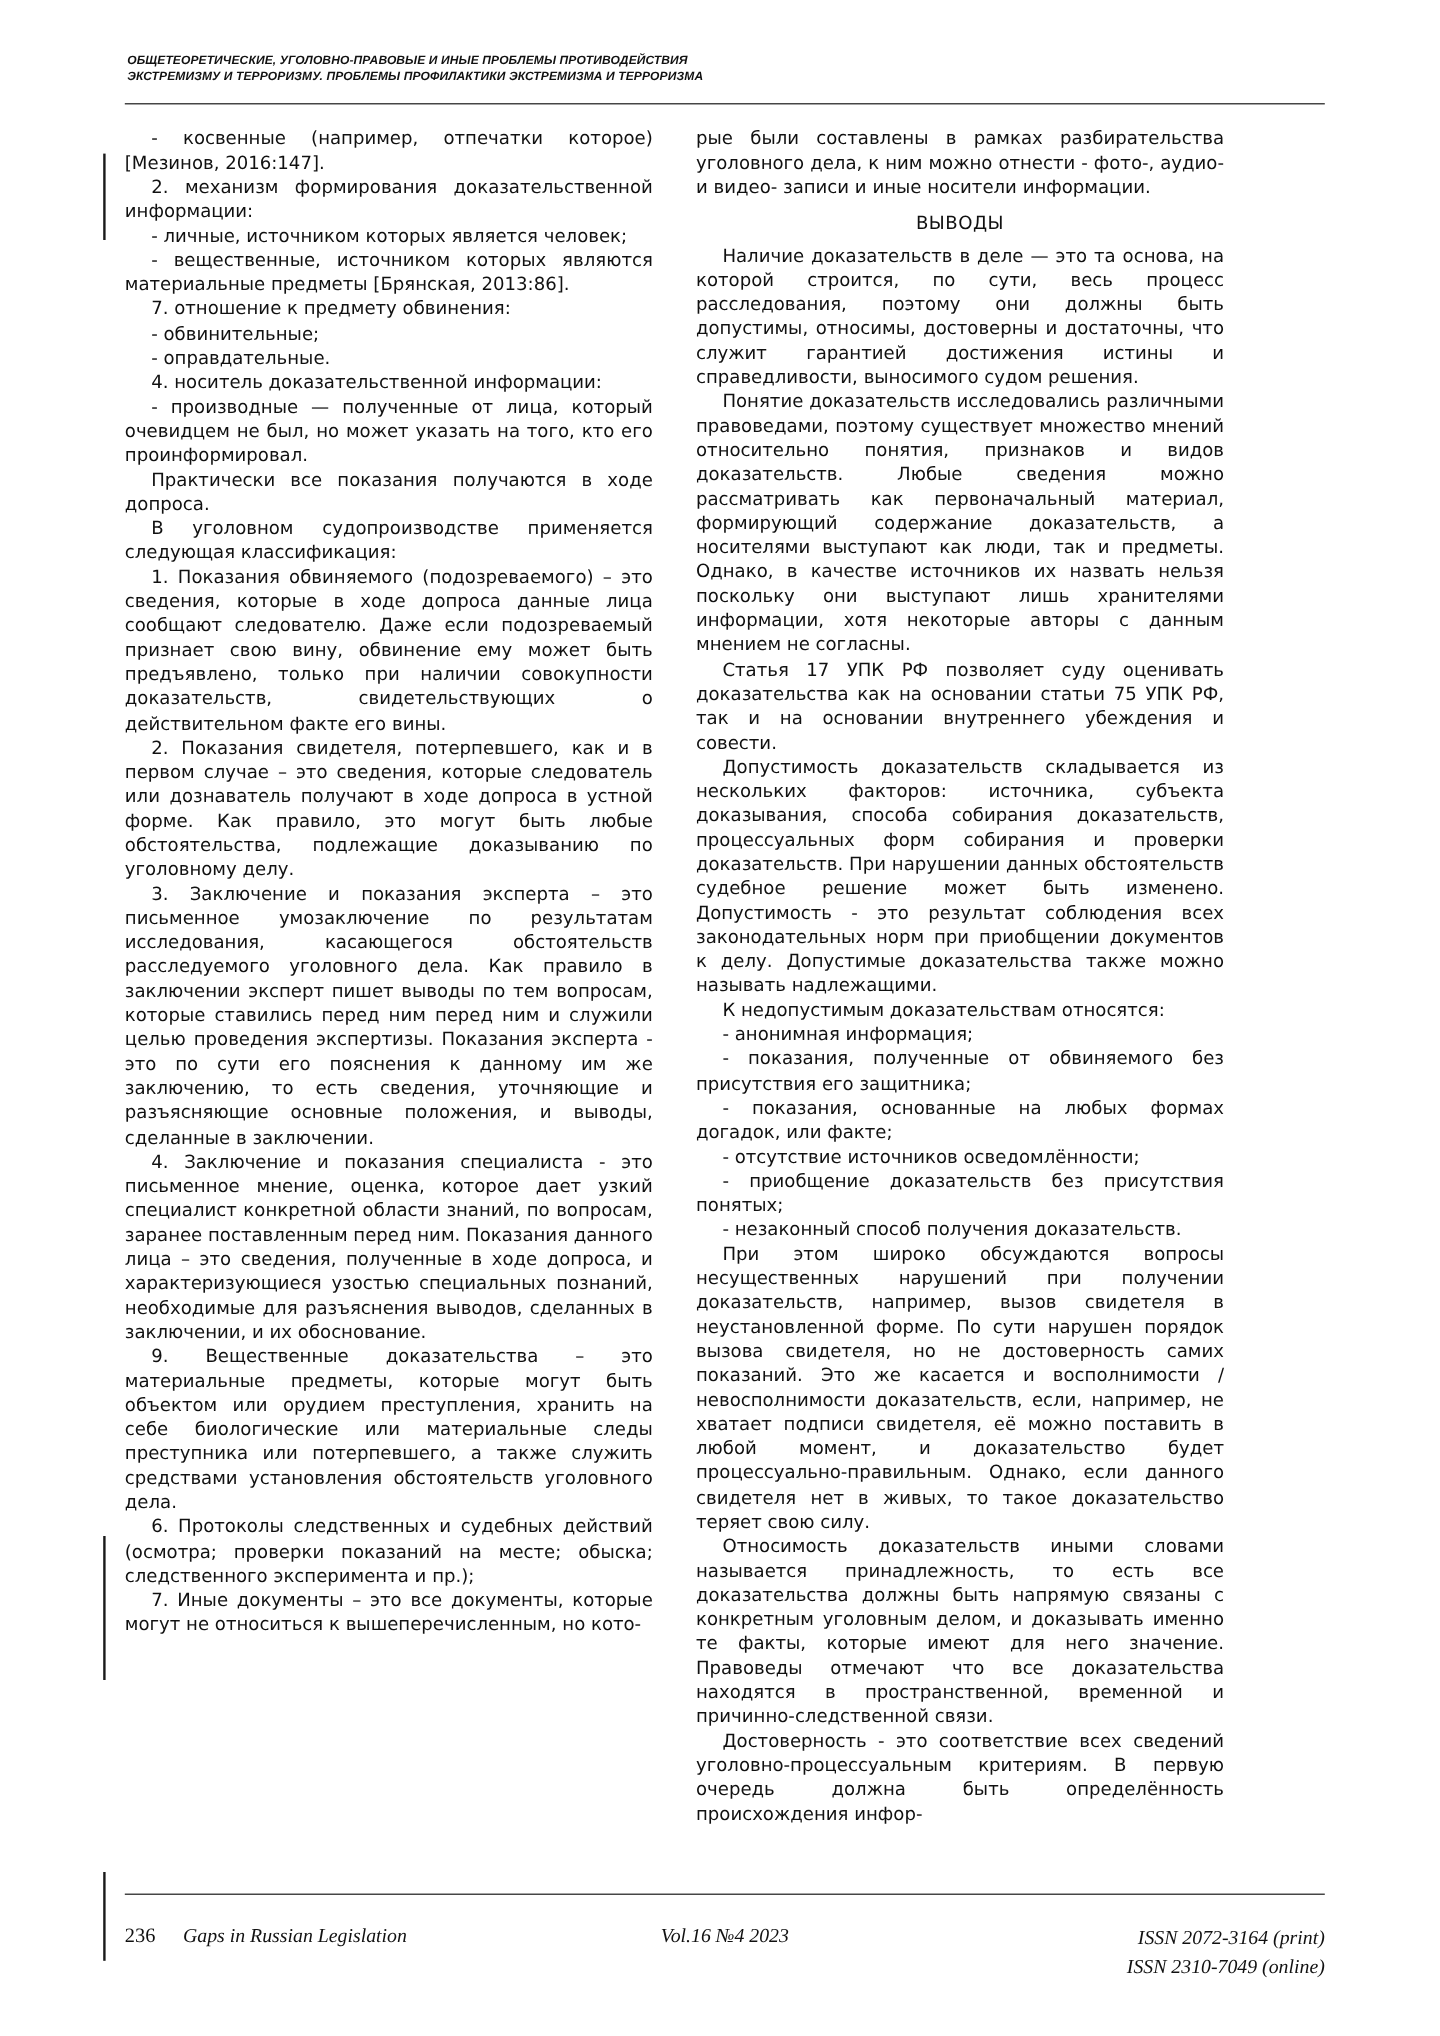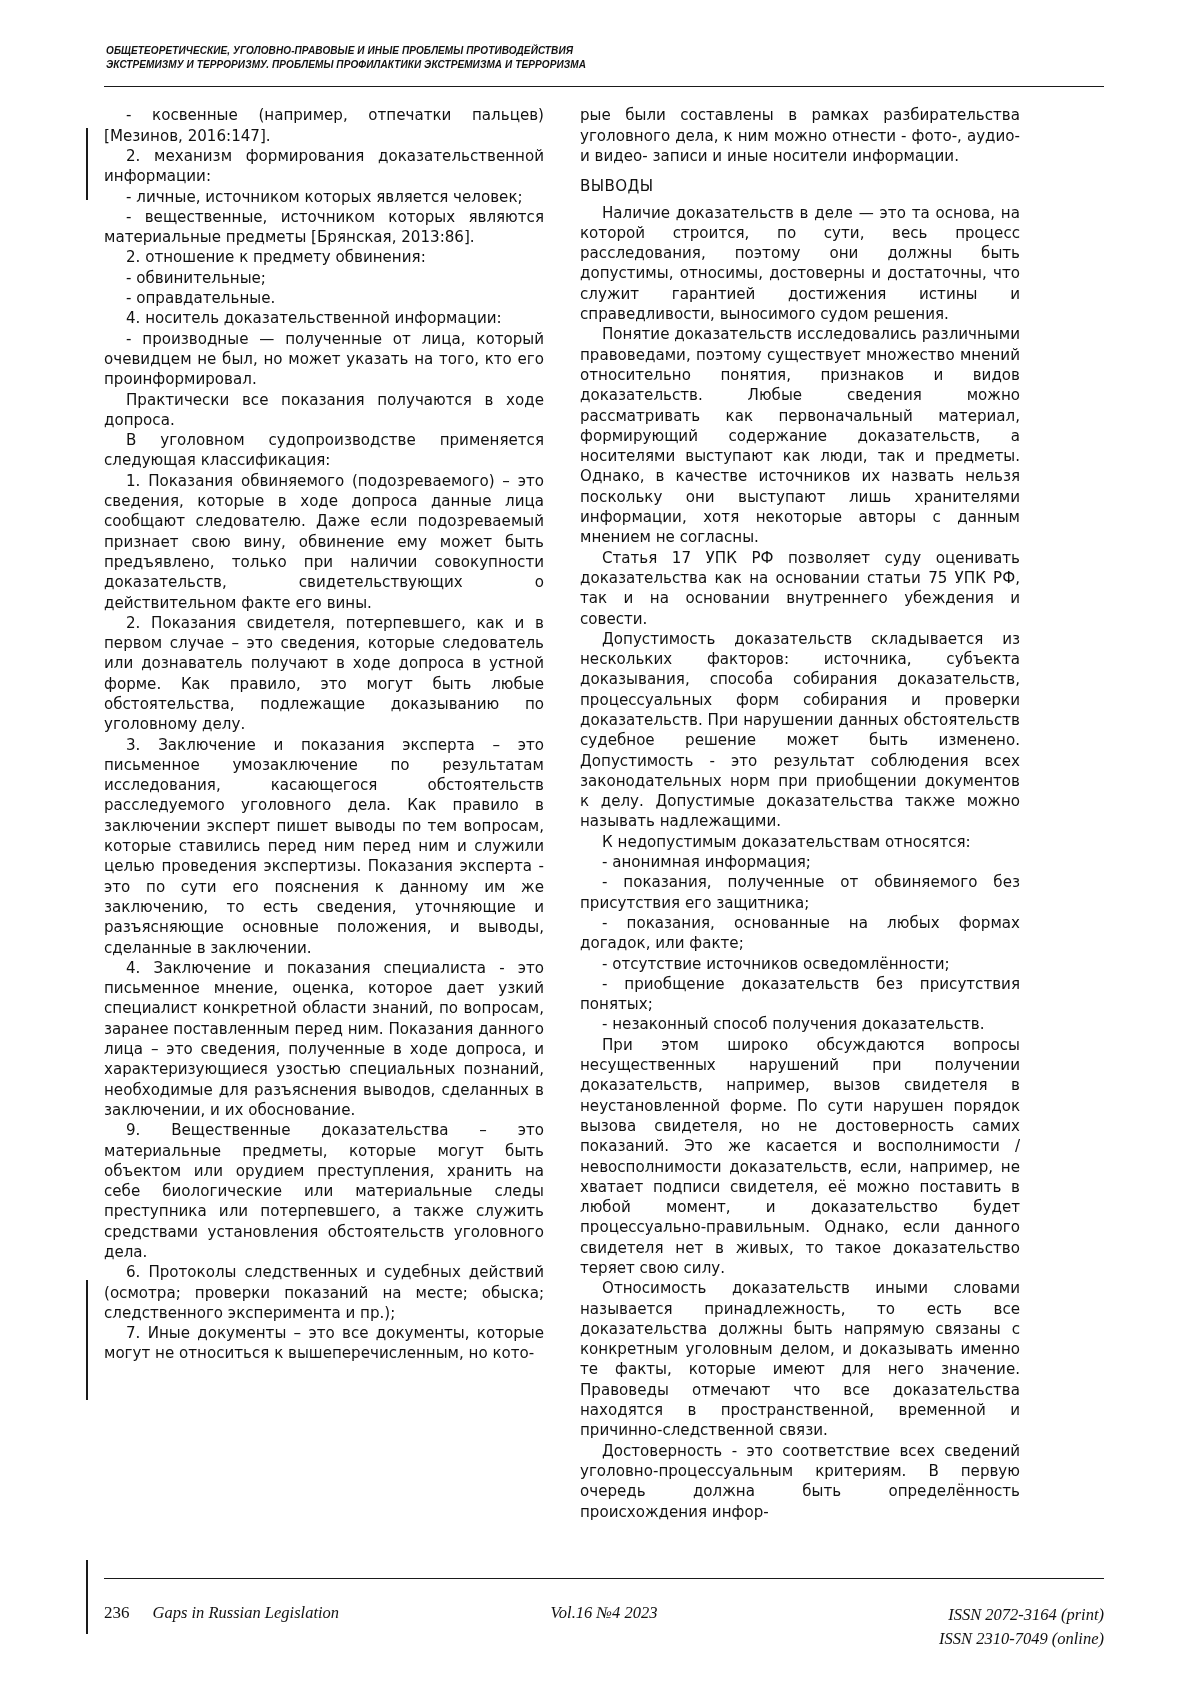--- a/index.html
+++ b/index.html
@@ -71,21 +71,21 @@
   }
   .col p.noind {
     text-indent: 22px;
   }
   .col h2 {
     font-size: 15.1px;
     font-weight: normal;
     letter-spacing: 0.4px;
     margin: 10px 0 6px 0;
     text-indent: 0;
-    text-align: left;
+    text-align: center;
   }
   
   .footer-rule {
     position: absolute;
     left: 104px;
     right: 96px;
     bottom: 118px;
     border-top: 1.5px solid #1a1a1a;
   }
   .footer {
@@ -135,25 +135,25 @@
   </div>
   <div class="rule-top"></div>
 
   <div class="vbar b1"></div>
   <div class="vbar b2"></div>
   <div class="vbar b3"></div>
 
   <div class="cols">
 
     <div class="col">
-      <p>- косвенные (например, отпечатки пальцев) [Мезинов, 2016:147].</p>
+      <p>- косвенные (например, отпечатки которое) [Мезинов, 2016:147].</p>
       <p>2. механизм формирования доказательственной информации:</p>
       <p>- личные, источником которых является человек;</p>
       <p>- вещественные, источником которых являются материальные предметы [Брянская, 2013:86].</p>
-      <p>2. отношение к предмету обвинения:</p>
+      <p>7. отношение к предмету обвинения:</p>
       <p>- обвинительные;</p>
       <p>- оправдательные.</p>
       <p>4. носитель доказательственной информации:</p>
       <p>- производные — полученные от лица, который очевидцем не был, но может указать на того, кто его проинформировал.</p>
       <p>Практически все показания получаются в ходе допроса.</p>
       <p>В уголовном судопроизводстве применяется следующая классификация:</p>
       <p>1. Показания обвиняемого (подозреваемого) – это сведения, которые в ходе допроса данные лица сообщают следователю. Даже если подозреваемый признает свою вину, обвинение ему может быть предъявлено, только при наличии совокупности доказательств, свидетельствующих о действительном факте его вины.</p>
       <p>2. Показания свидетеля, потерпевшего, как и в первом случае – это сведения, которые следователь или дознаватель получают в ходе допроса в устной форме. Как правило, это могут быть любые обстоятельства, подлежащие доказыванию по уголовному делу.</p>
       <p>3. Заключение и показания эксперта – это письменное умозаключение по результатам исследования, касающегося обстоятельств расследуемого уголовного дела. Как правило в заключении эксперт пишет выводы по тем вопросам, которые ставились перед ним перед ним и служили целью проведения экспертизы. Показания эксперта - это по сути его пояснения к данному им же заключению, то есть сведения, уточняющие и разъясняющие основные положения, и выводы, сделанные в заключении.</p>
       <p>4. Заключение и показания специалиста - это письменное мнение, оценка, которое дает узкий специалист конкретной области знаний, по вопросам, заранее поставленным перед ним. Показания данного лица – это сведения, полученные в ходе допроса, и характеризующиеся узостью специальных познаний, необходимые для разъяснения выводов, сделанных в заключении, и их обоснование.</p>

